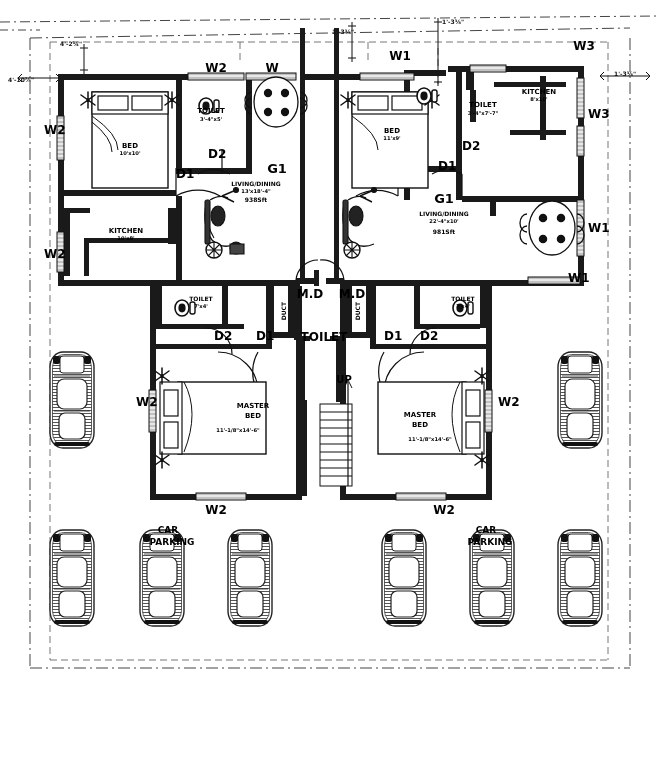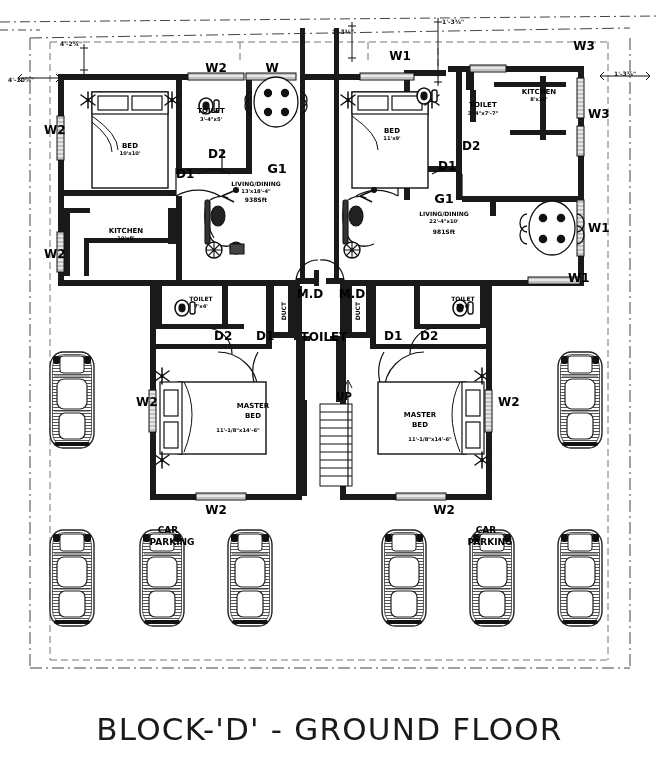--- a/index.html
+++ b/index.html
@@ -465,24 +465,21 @@
 
   <div class="lb t7 ctr" style="left:420px;top:412px;">MASTER</div>
   <div class="lb t7 ctr" style="left:420px;top:422px;">BED</div>
   <div class="lb t5 ctr" style="left:430px;top:437px;">11'-1/8"x14'-6"</div>
 
   <div class="lb t8 ctr" style="left:310px;top:288px;">M.D</div>
   <div class="lb t8 ctr" style="left:352px;top:288px;">M.D</div>
   <div class="lb t6 vert" style="left:284px;top:308px;">DUCT</div>
   <div class="lb t6 vert" style="left:358px;top:308px;">DUCT</div>
   <div class="lb t8 ctr" style="left:324px;top:331px;">TOILET</div>
-  <div class="lb t10 ctr" style="left:344px;top:392px;">UP</div>
+  <div class="lb t10 ctr" style="left:344px;top:375px;">UP</div>
 
   <div class="lb t9 ctr" style="left:168px;top:526px;">CAR</div>
   <div class="lb t9 ctr" style="left:172px;top:538px;">PARKING</div>
   <div class="lb t9 ctr" style="left:486px;top:526px;">CAR</div>
   <div class="lb t9 ctr" style="left:490px;top:538px;">PARKING</div>
 
-  <div class="title-bar">
-    <div class="title-text">BLOCK-'D' - GROUND FLOOR</div>
-  </div>
 
 </div>
 
 </body></html>

